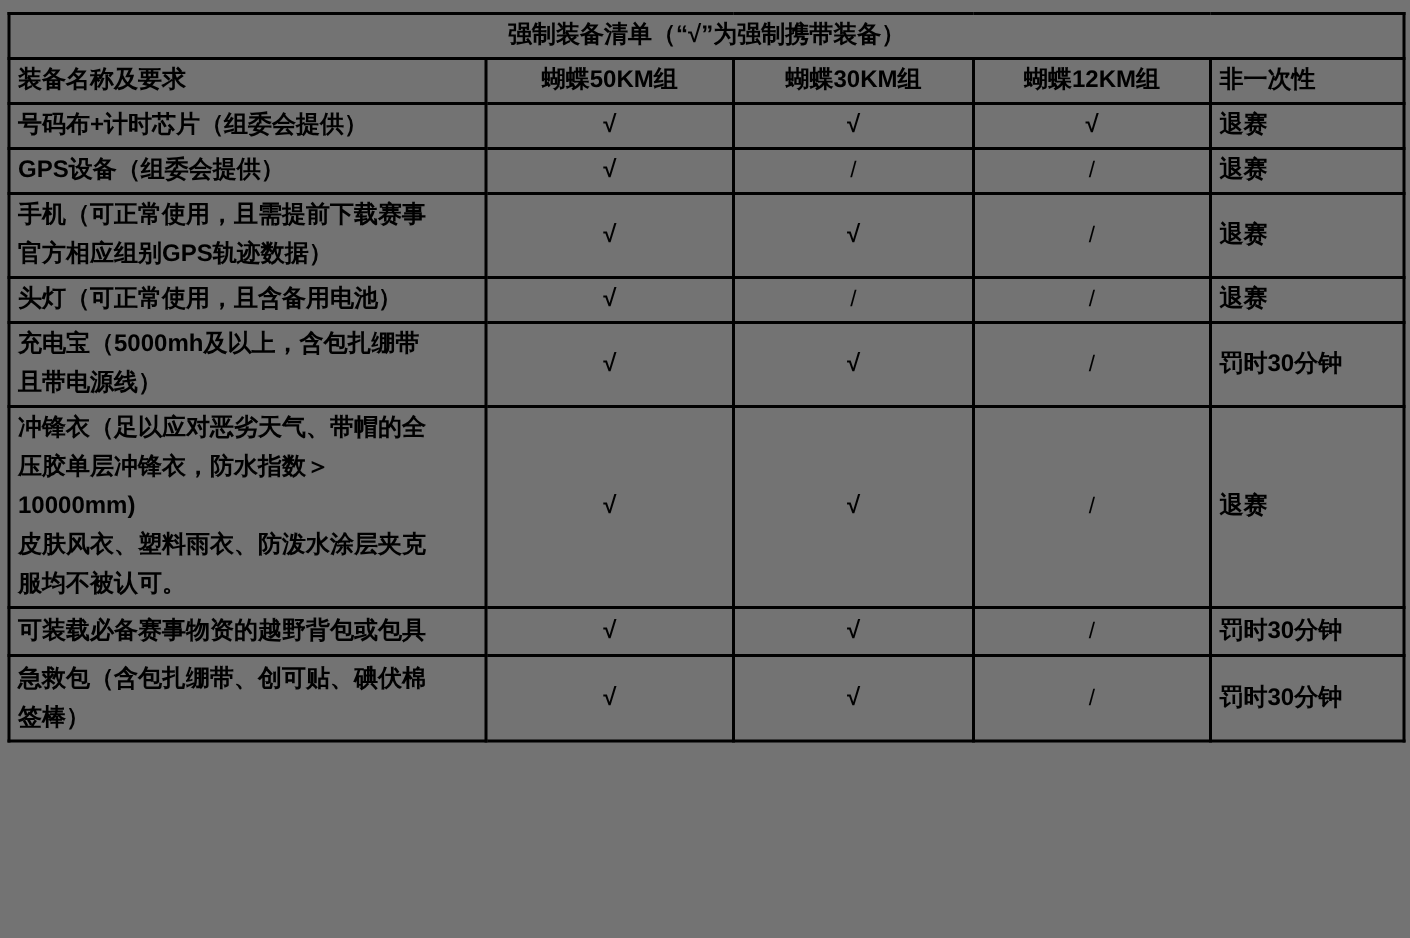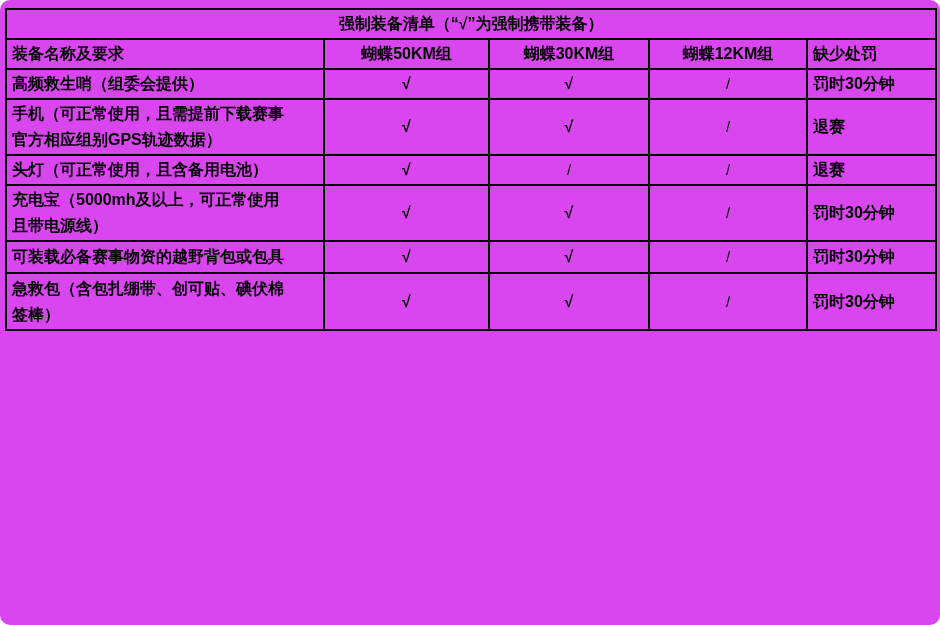--- a/index.html
+++ b/index.html
@@ -5,24 +5,23 @@
   html, body {
     margin: 0;
     padding: 0;
     background: #ffffff;
   }
   .page {
     width: 940px;
     height: 625px;
     box-sizing: border-box;
     padding: 8px 9px 3px 5px;
-    background: #d946ef;
+    background: #737373;
     font-family: "Liberation Sans", "DejaVu Sans", sans-serif;
     color: #000000;
-    border-radius: 10px;
   }
   table.equip {
     border-collapse: collapse;
     table-layout: fixed;
     width: 930px;
   }
   table.equip td, table.equip th {
     border: 2px solid #000000;
     font-size: 16px;
     font-weight: 700;
@@ -64,52 +63,70 @@
     </colgroup>
     <tbody>
       <tr style="height:20px">
         <td class="title" colspan="5">强制装备清单（“√”为强制携带装备）</td>
       </tr>
       <tr style="height:27px">
         <th class="name">装备名称及要求</th>
         <th>蝴蝶50KM组</th>
         <th>蝴蝶30KM组</th>
         <th>蝴蝶12KM组</th>
-        <th class="penalty">缺少处罚</th>
+        <th class="penalty">非一次性</th>
       </tr>
 
-      <tr style="height:27px">
-        <td class="name">高频救生哨（组委会提供）</td>
+      <tr style="height:28px">
+        <td class="name">号码布+计时芯片（组委会提供）</td>
         <td class="val">√</td>
         <td class="val">√</td>
+        <td class="val">√</td>
+        <td class="penalty">退赛</td>
+      </tr>
+      <tr style="height:28px">
+        <td class="name">GPS设备（组委会提供）</td>
+        <td class="val">√</td>
         <td class="val na">/</td>
-        <td class="penalty">罚时30分钟</td>
+        <td class="val na">/</td>
+        <td class="penalty">退赛</td>
       </tr>
       <tr style="height:51px">
         <td class="name">手机（可正常使用，且需提前下载赛事
 官方相应组别GPS轨迹数据）</td>
         <td class="val">√</td>
         <td class="val">√</td>
         <td class="val na">/</td>
         <td class="penalty">退赛</td>
       </tr>
       <tr style="height:27px">
         <td class="name">头灯（可正常使用，且含备用电池）</td>
         <td class="val">√</td>
         <td class="val na">/</td>
         <td class="val na">/</td>
         <td class="penalty">退赛</td>
       </tr>
       <tr style="height:54px">
-        <td class="name">充电宝（5000mh及以上，可正常使用
+        <td class="name">充电宝（5000mh及以上，含包扎绷带
 且带电源线）</td>
         <td class="val">√</td>
         <td class="val">√</td>
         <td class="val na">/</td>
         <td class="penalty">罚时30分钟</td>
+      </tr>
+      <tr style="height:133px">
+        <td class="name">冲锋衣（足以应对恶劣天气、带帽的全
+压胶单层冲锋衣，防水指数＞
+10000mm)
+皮肤风衣、塑料雨衣、防泼水涂层夹克
+服均不被认可。</td>
+        <td class="val">√</td>
+        <td class="val">√</td>
+        <td class="val na">/</td>
+        <td class="penalty">退赛</td>
       </tr>
       <tr style="height:32px">
         <td class="name">可装载必备赛事物资的越野背包或包具</td>
         <td class="val">√</td>
         <td class="val">√</td>
         <td class="val na">/</td>
         <td class="penalty">罚时30分钟</td>
       </tr>
       <tr style="height:57px">
         <td class="name">急救包（含包扎绷带、创可贴、碘伏棉

